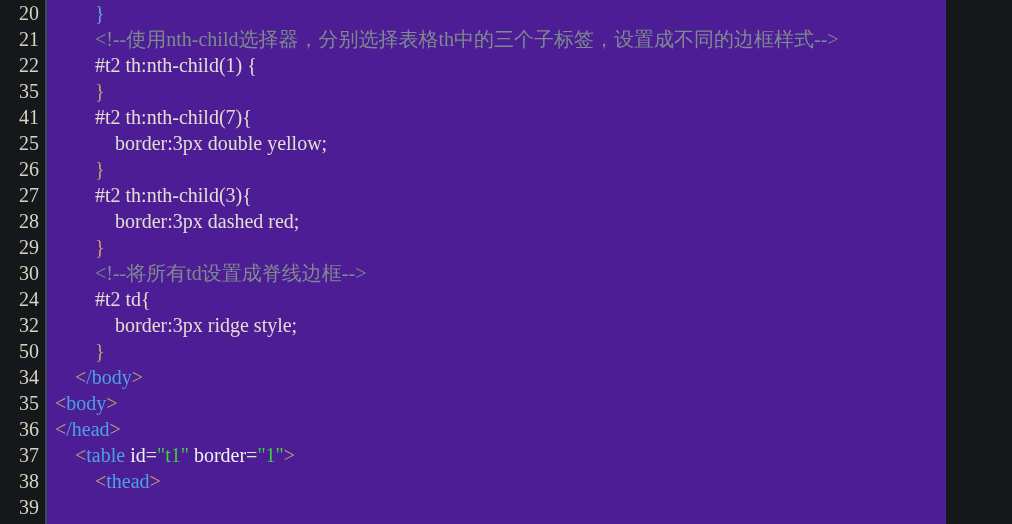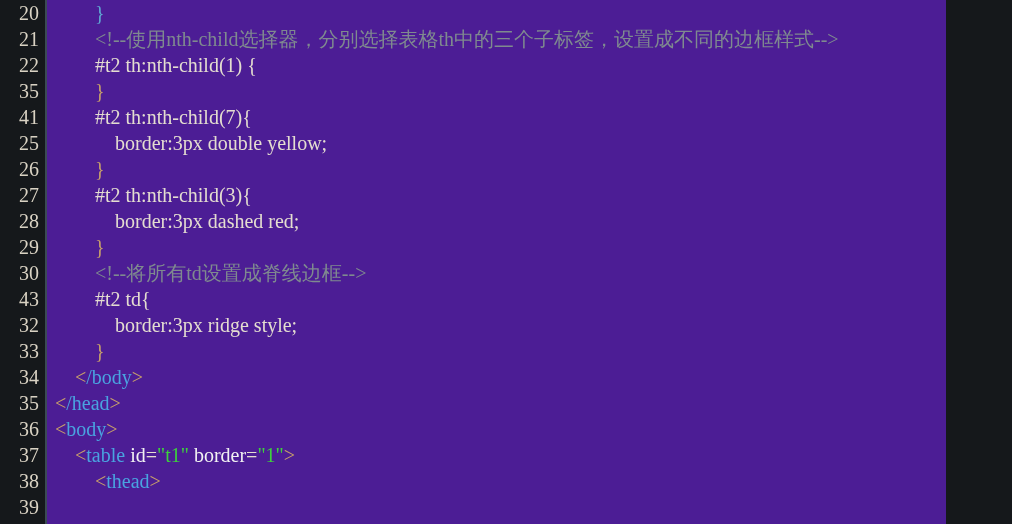--- a/index.html
+++ b/index.html
@@ -86,23 +86,23 @@
         <div class="linenum">21</div>
         <div class="linenum">22</div>
         <div class="linenum">35</div>
         <div class="linenum">41</div>
         <div class="linenum">25</div>
         <div class="linenum">26</div>
         <div class="linenum">27</div>
         <div class="linenum">28</div>
         <div class="linenum">29</div>
         <div class="linenum">30</div>
-        <div class="linenum">43</div>
+        <div class="linenum">24</div>
         <div class="linenum">32</div>
-        <div class="linenum">33</div>
+        <div class="linenum">50</div>
         <div class="linenum">34</div>
         <div class="linenum">35</div>
         <div class="linenum">36</div>
         <div class="linenum">37</div>
         <div class="linenum">38</div>
         <div class="linenum">39</div>
       </div>
   </div>
 
   <div class="code-area">
@@ -115,20 +115,20 @@
         <div class="code-line"><span class="tok-plain">            </span><span class="tok-plain">border:3px double yellow;</span></div>
         <div class="code-line"><span class="tok-plain">        </span><span class="tok-brace-y">}</span></div>
         <div class="code-line"><span class="tok-plain">        </span><span class="tok-plain">#t2 th:nth-child(3){</span></div>
         <div class="code-line"><span class="tok-plain">            </span><span class="tok-plain">border:3px dashed red;</span></div>
         <div class="code-line"><span class="tok-plain">        </span><span class="tok-brace-y">}</span></div>
         <div class="code-line"><span class="tok-plain">        </span><span class="tok-comment">&lt;!--将所有td设置成脊线边框--&gt;</span></div>
         <div class="code-line"><span class="tok-plain">        </span><span class="tok-plain">#t2 td{</span></div>
         <div class="code-line"><span class="tok-plain">            </span><span class="tok-plain">border:3px ridge style;</span></div>
         <div class="code-line"><span class="tok-plain">        </span><span class="tok-brace-y">}</span></div>
         <div class="code-line"><span class="tok-plain">    </span><span class="tok-bracket">&lt;</span><span class="tok-tag">/body</span><span class="tok-bracket">&gt;</span></div>
+        <div class="code-line"><span class="tok-bracket">&lt;</span><span class="tok-tag">body</span><span class="tok-bracket">&gt;</span></div>
         <div class="code-line"><span class="tok-bracket">&lt;</span><span class="tok-tag">/head</span><span class="tok-bracket">&gt;</span></div>
-        <div class="code-line"><span class="tok-bracket">&lt;</span><span class="tok-tag">body</span><span class="tok-bracket">&gt;</span></div>
         <div class="code-line"><span class="tok-plain">    </span><span class="tok-bracket">&lt;</span><span class="tok-tag">table</span><span class="tok-plain"> </span><span class="tok-attr">id</span><span class="tok-eq">=</span><span class="tok-string">"t1"</span><span class="tok-plain"> </span><span class="tok-attr">border</span><span class="tok-eq">=</span><span class="tok-string">"1"</span><span class="tok-bracket">&gt;</span></div>
         <div class="code-line"><span class="tok-plain">        </span><span class="tok-bracket">&lt;</span><span class="tok-tag">thead</span><span class="tok-bracket">&gt;</span></div>
       </div>
   </div>
 
 </div>
 
 </body></html>

